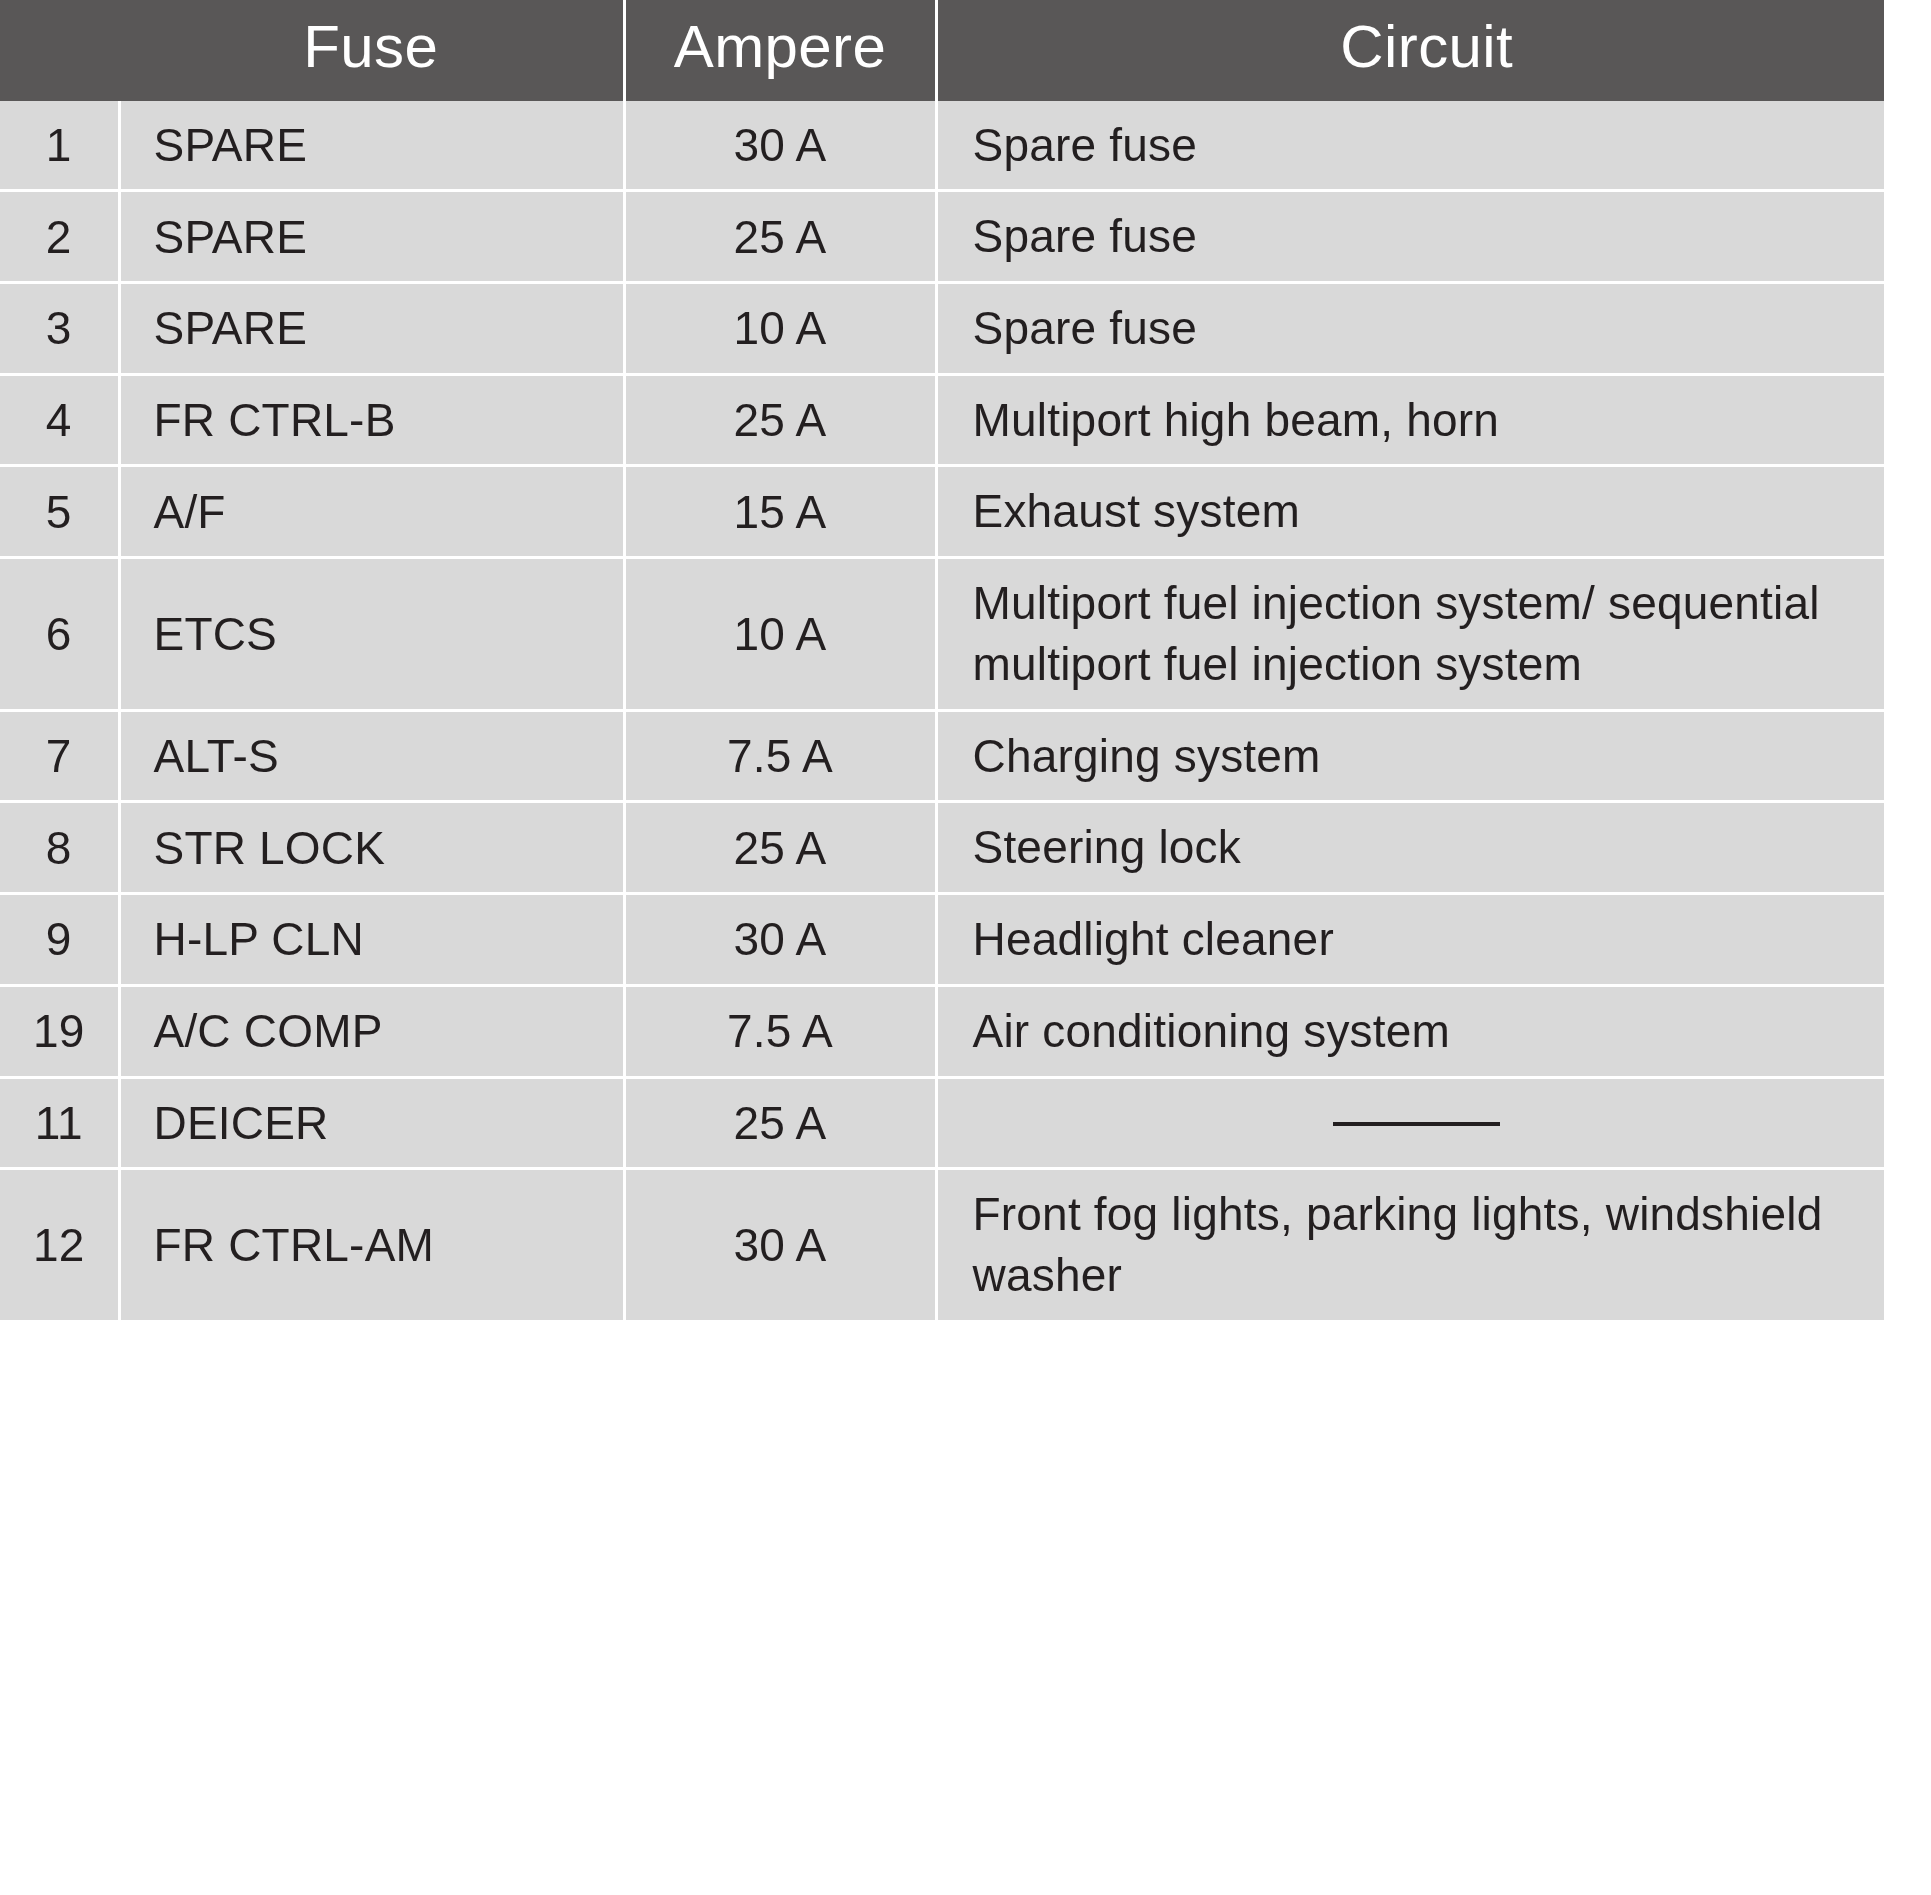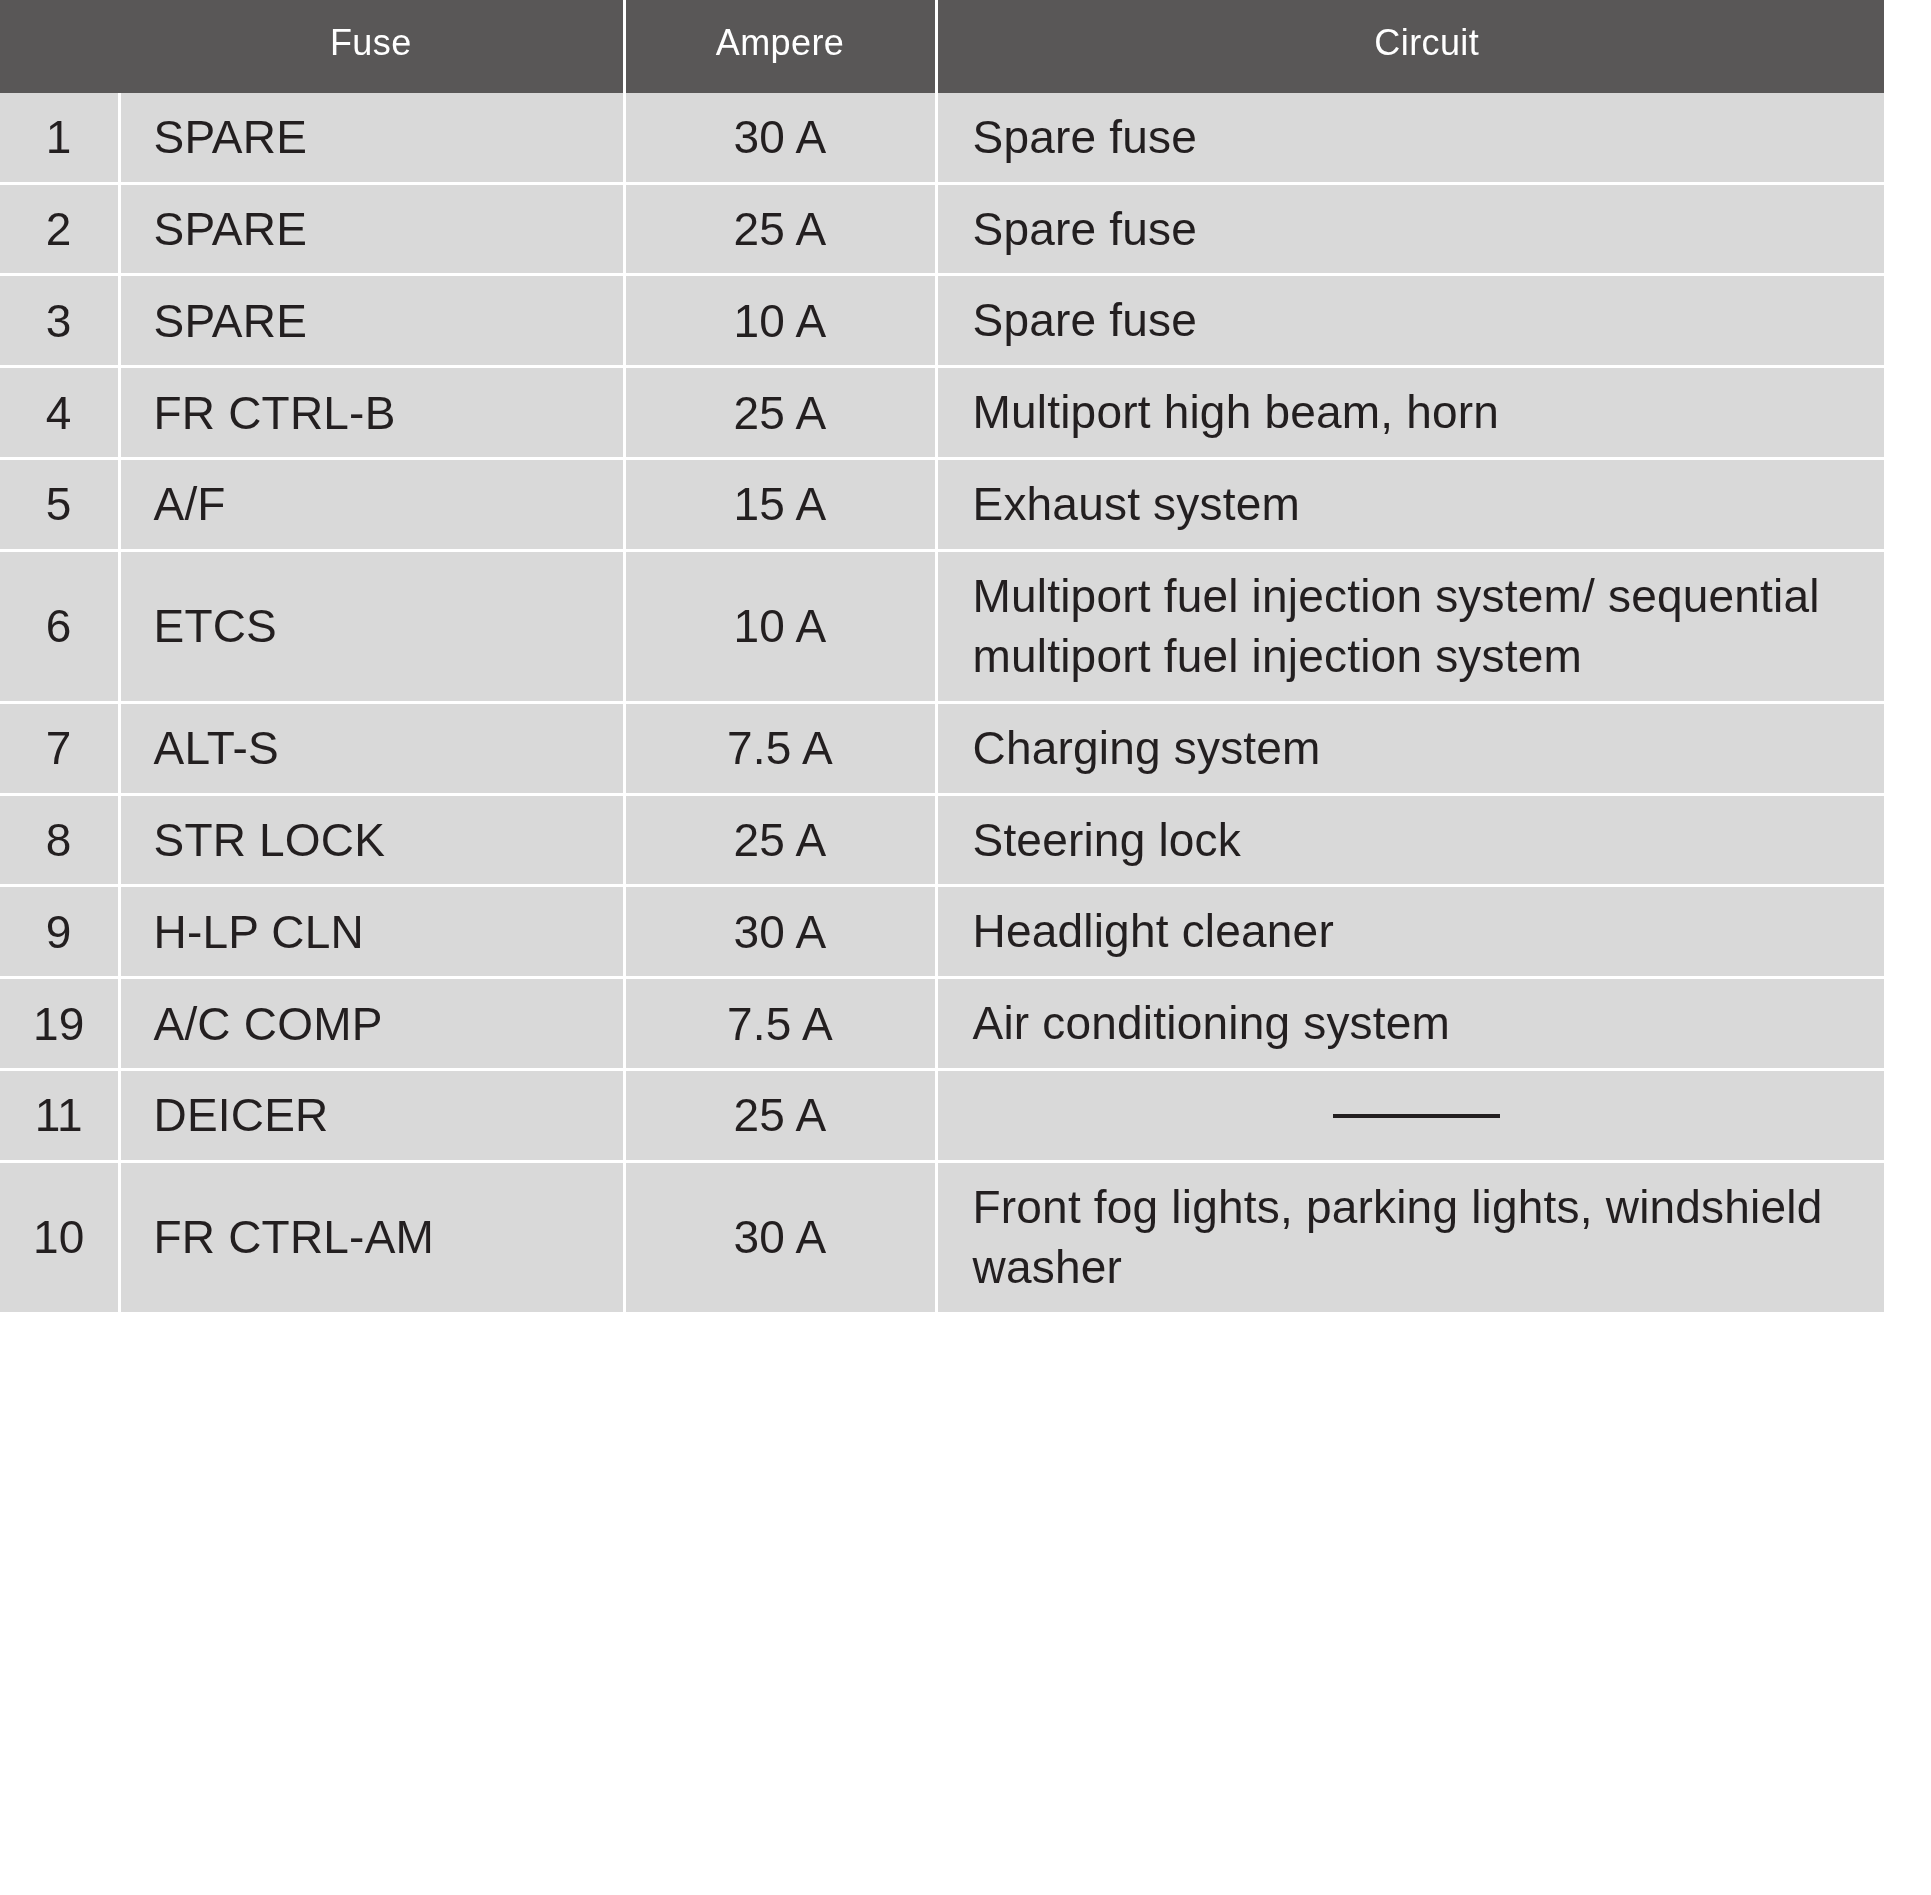--- a/index.html
+++ b/index.html
@@ -26,21 +26,21 @@
   }
   table.fuse-table col.c-idx  { width: 119px; }
   table.fuse-table col.c-fuse { width: 505px; }
   table.fuse-table col.c-amp  { width: 312px; }
   table.fuse-table col.c-circ { width: 948px; }
 
   thead th {
     background: #595757;
     color: #ffffff;
     font-weight: 400;
-    font-size: 36px;
+    font-size: 60px;
     padding: 12.3px 0 19.3px 0;
     text-align: center;
     border-right: 3.5px solid #ffffff;
     letter-spacing: 0.4px;
     vertical-align: middle;
     height: 93px;
     box-sizing: border-box;
   }
   thead th.th-idx {
     border-right: none;
@@ -180,21 +180,21 @@
         <td class="amp">7.5 A</td>
         <td class="circ">Air conditioning system</td>
       </tr>
       <tr>
         <td class="idx">11</td>
         <td class="fuse">DEICER</td>
         <td class="amp">25 A</td>
         <td class="circ dash-cell"><span class="dash"></span></td>
       </tr>
       <tr>
-        <td class="idx">10</td>
+        <td class="idx">12</td>
         <td class="fuse">FR CTRL-AM</td>
         <td class="amp">30 A</td>
         <td class="circ">Front fog lights, parking lights, windshield washer</td>
       </tr>
     </tbody>
   </table>
 </div>
 
 
 </body></html>

